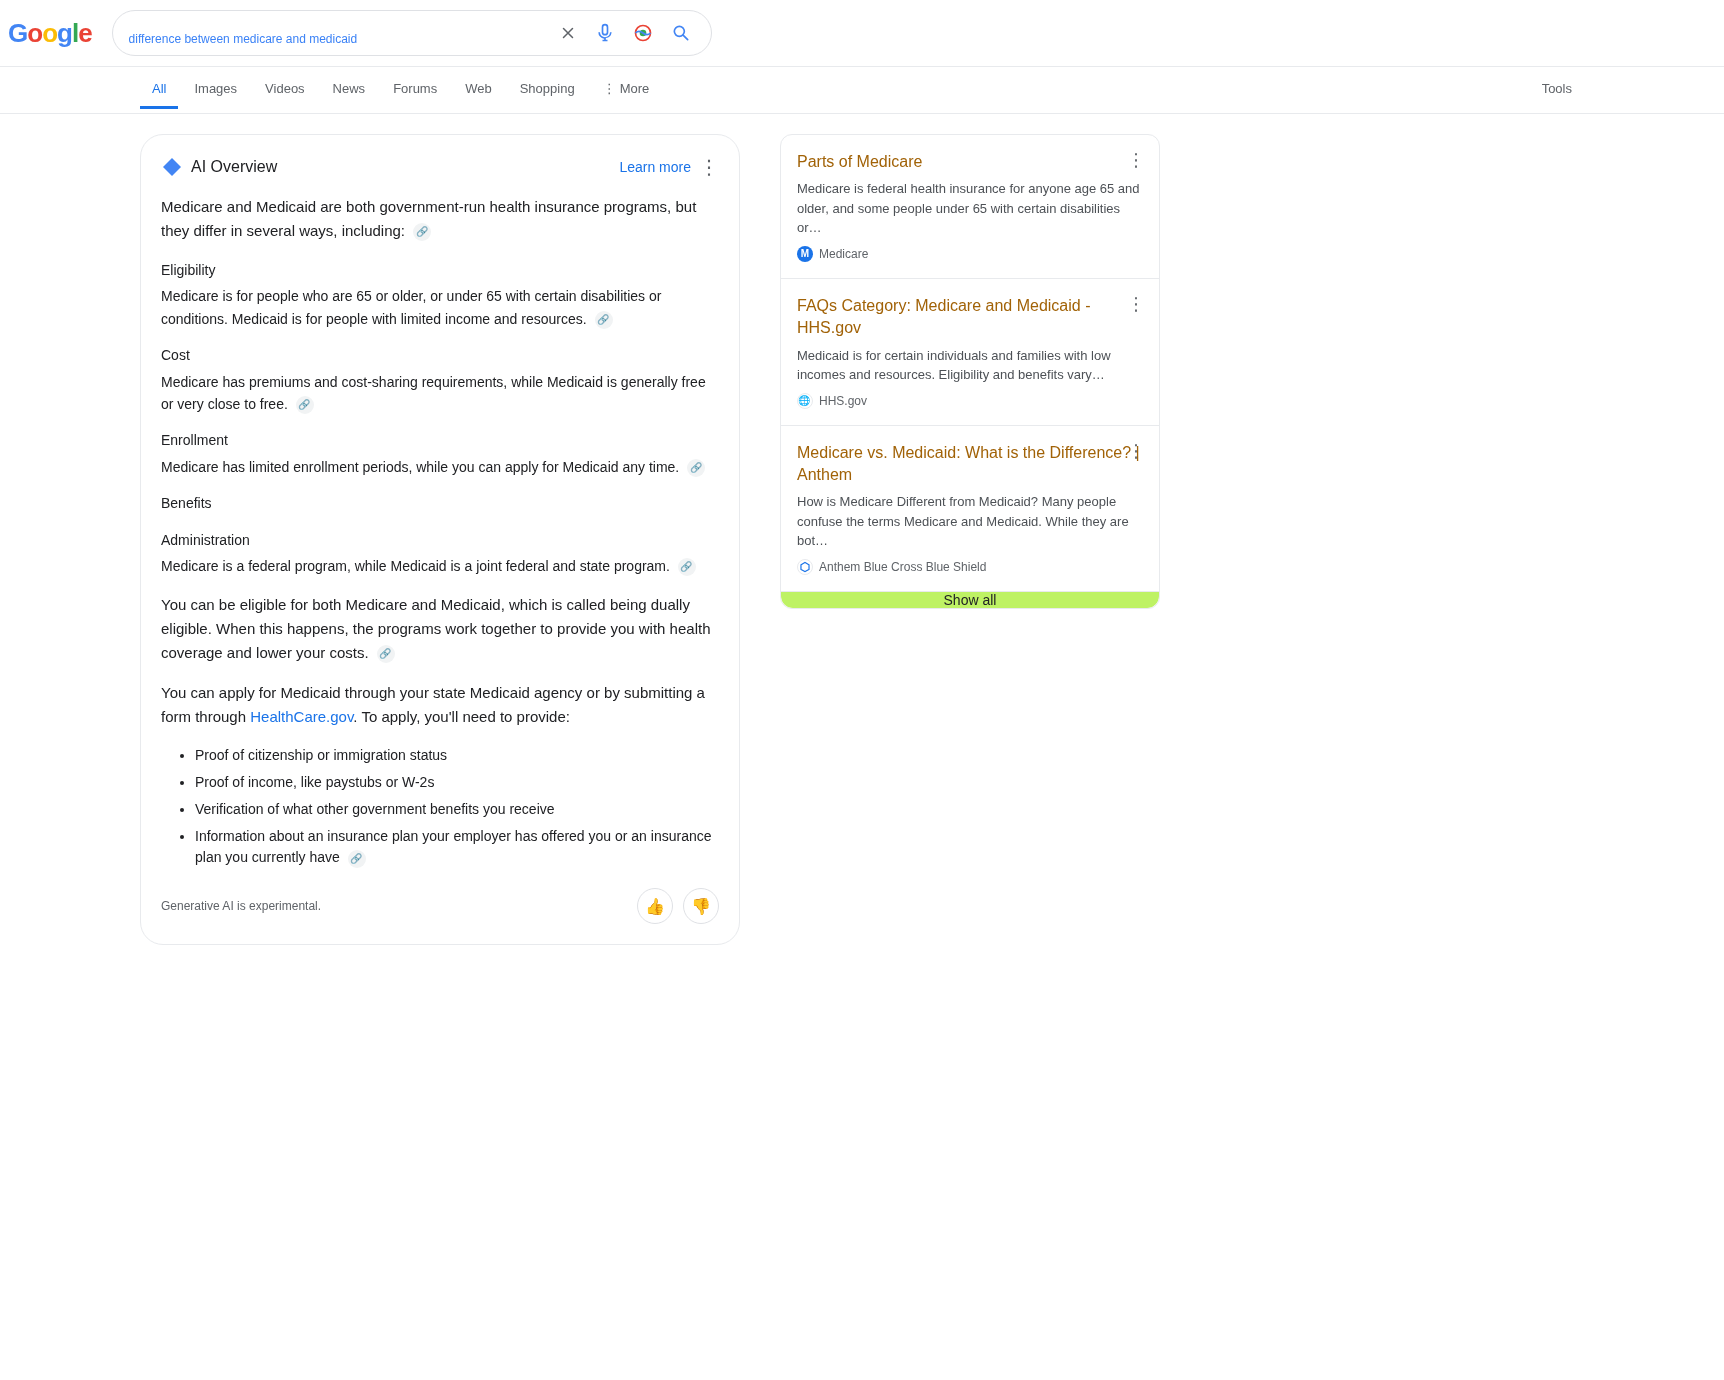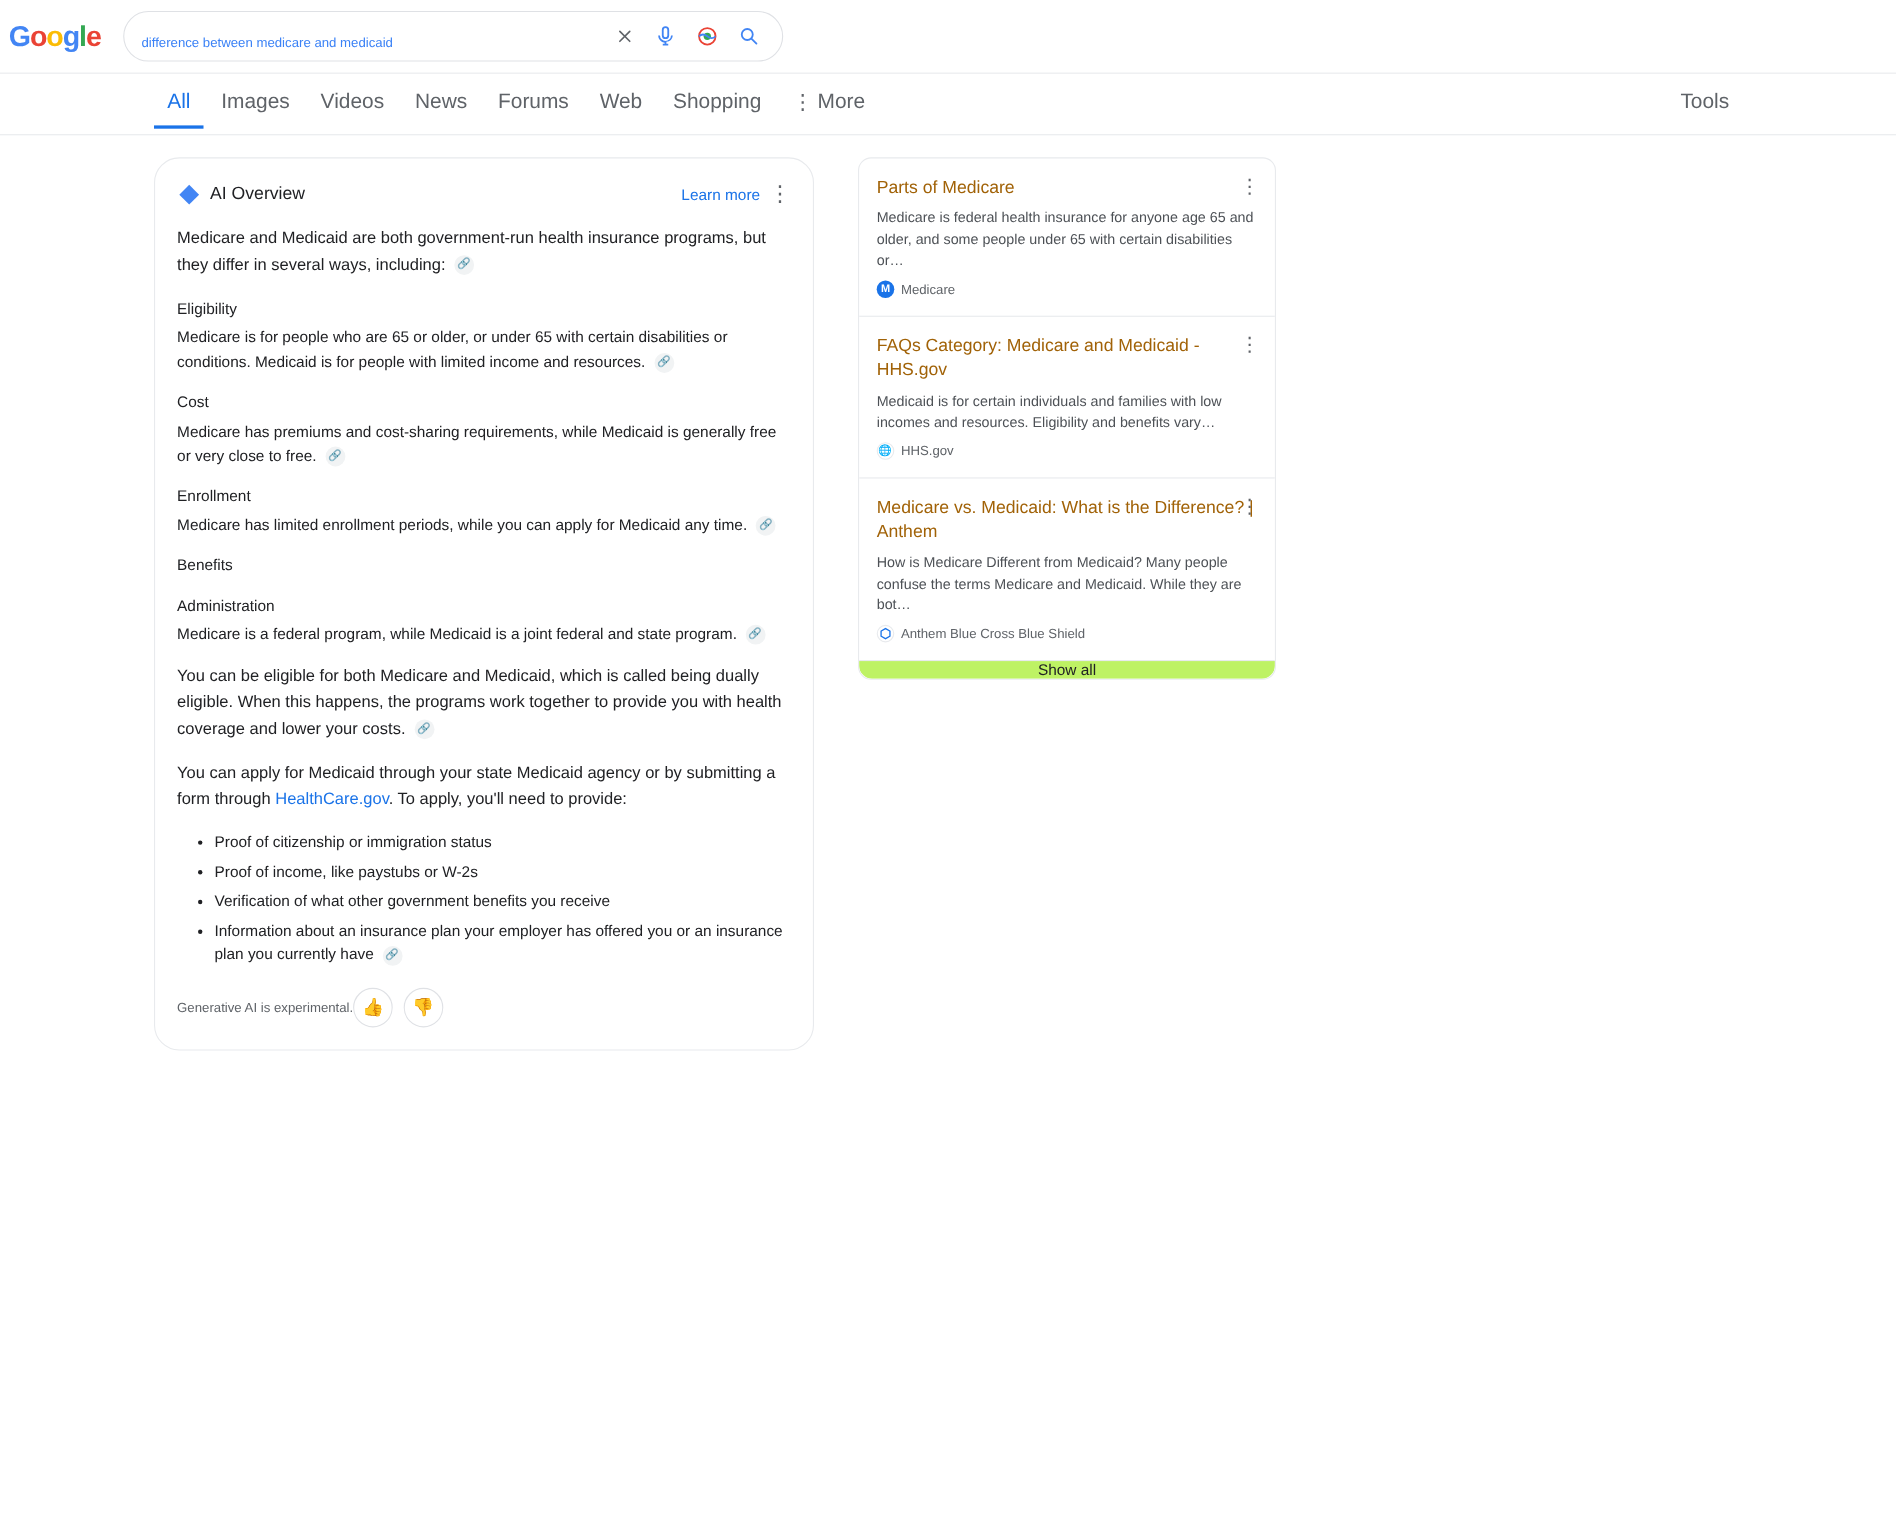--- a/index.html
+++ b/index.html
@@ -17,21 +17,21 @@
     .logo-e { color: #EA4335; }
 
     .search-bar-container { flex: 1; max-width: 600px; position: relative; }
     .search-bar { display: flex; align-items: center; border: 1px solid #dfe1e5; border-radius: 24px; padding: 8px 16px; gap: 10px; background: #fff; }
     .search-input { flex: 1; border: none; outline: none; font-size: 12px; color: #3b82f6; background: transparent; margin-top: 12px; }
     .search-icons { display: flex; align-items: center; gap: 10px; }
     .icon-btn { background: none; border: none; cursor: pointer; display: flex; align-items: center; justify-content: center; padding: 4px; border-radius: 50%; }
 
     
     .nav-tabs { display: flex; align-items: center; padding: 4px 140px; gap: 4px; border-bottom: 1px solid #e8eaed; }
-    .nav-tab { padding: 10px 12px; font-size: 19px; color: #5f6368; cursor: pointer; border-bottom: 3px solid transparent; display: flex; align-items: center; gap: 4px; white-space: nowrap; }
+    .nav-tab { padding: 10px 12px; font-size: 13px; color: #5f6368; cursor: pointer; border-bottom: 3px solid transparent; display: flex; align-items: center; gap: 4px; white-space: nowrap; }
     .nav-tab.active { color: #1a73e8; border-bottom: 3px solid #1a73e8; font-weight: 500; }
     .nav-tools { margin-left: auto; }
 
     
     .main { display: flex; padding: 20px 140px; gap: 40px; }
     .left-col { flex: 1; max-width: 600px; }
     .right-col { width: 380px; }
 
     
     .ai-overview { border: 1px solid #e8eaed; border-radius: 23px; padding: 20px; margin-bottom: 20px; }
@@ -45,21 +45,21 @@
     .ai-section-title { font-weight: 400; margin-bottom: 4px; font-size: 14px; }
     .ai-section-text { color: #202124; line-height: 1.6; font-size: 14px; }
     .link-icon { display: inline-flex; align-items: center; justify-content: center; width: 18px; height: 18px; border-radius: 50%; background: #f1f3f4; margin-left: 4px; cursor: pointer; font-size: 10px; color: #5f6368; vertical-align: middle; }
 
     .ai-paragraph { margin: 16px 0; font-size: 15px; line-height: 1.6; }
     .ai-link { color: #1a73e8; text-decoration: none; cursor: pointer; }
 
     .ai-list { margin: 8px 0 0 20px; }
     .ai-list li { margin-bottom: 6px; font-size: 14px; line-height: 1.5; margin-left: 14px; }
 
-    .ai-footer { margin-top: 20px; display: flex; align-items: center; }
+    .ai-footer { margin-top: 20px; display: flex; align-items: center; justify-content: space-between; }
     .ai-footer-text { font-size: 12px; color: #5f6368; }
     .feedback-btns { display: flex; gap: 10px; }
     .feedback-btn { width: 36px; height: 36px; border: 1px solid #dfe1e5; border-radius: 50%; background: #fff; cursor: pointer; display: flex; align-items: center; justify-content: center; font-size: 16px; }
 
     
     .right-card { border: 1px solid #e8eaed; border-radius: 12px; overflow: hidden; }
     .right-card-item { padding: 16px; border-bottom: 1px solid #e8eaed; position: relative; }
     .right-card-item:last-child { border-bottom: none; }
     .card-item-title { font-size: 16px; font-weight: 500; color: #a16207; margin-bottom: 6px; cursor: pointer; line-height: 1.4; }
     .card-item-desc { font-size: 13px; color: #4d5156; line-height: 1.5; margin-bottom: 8px; }

